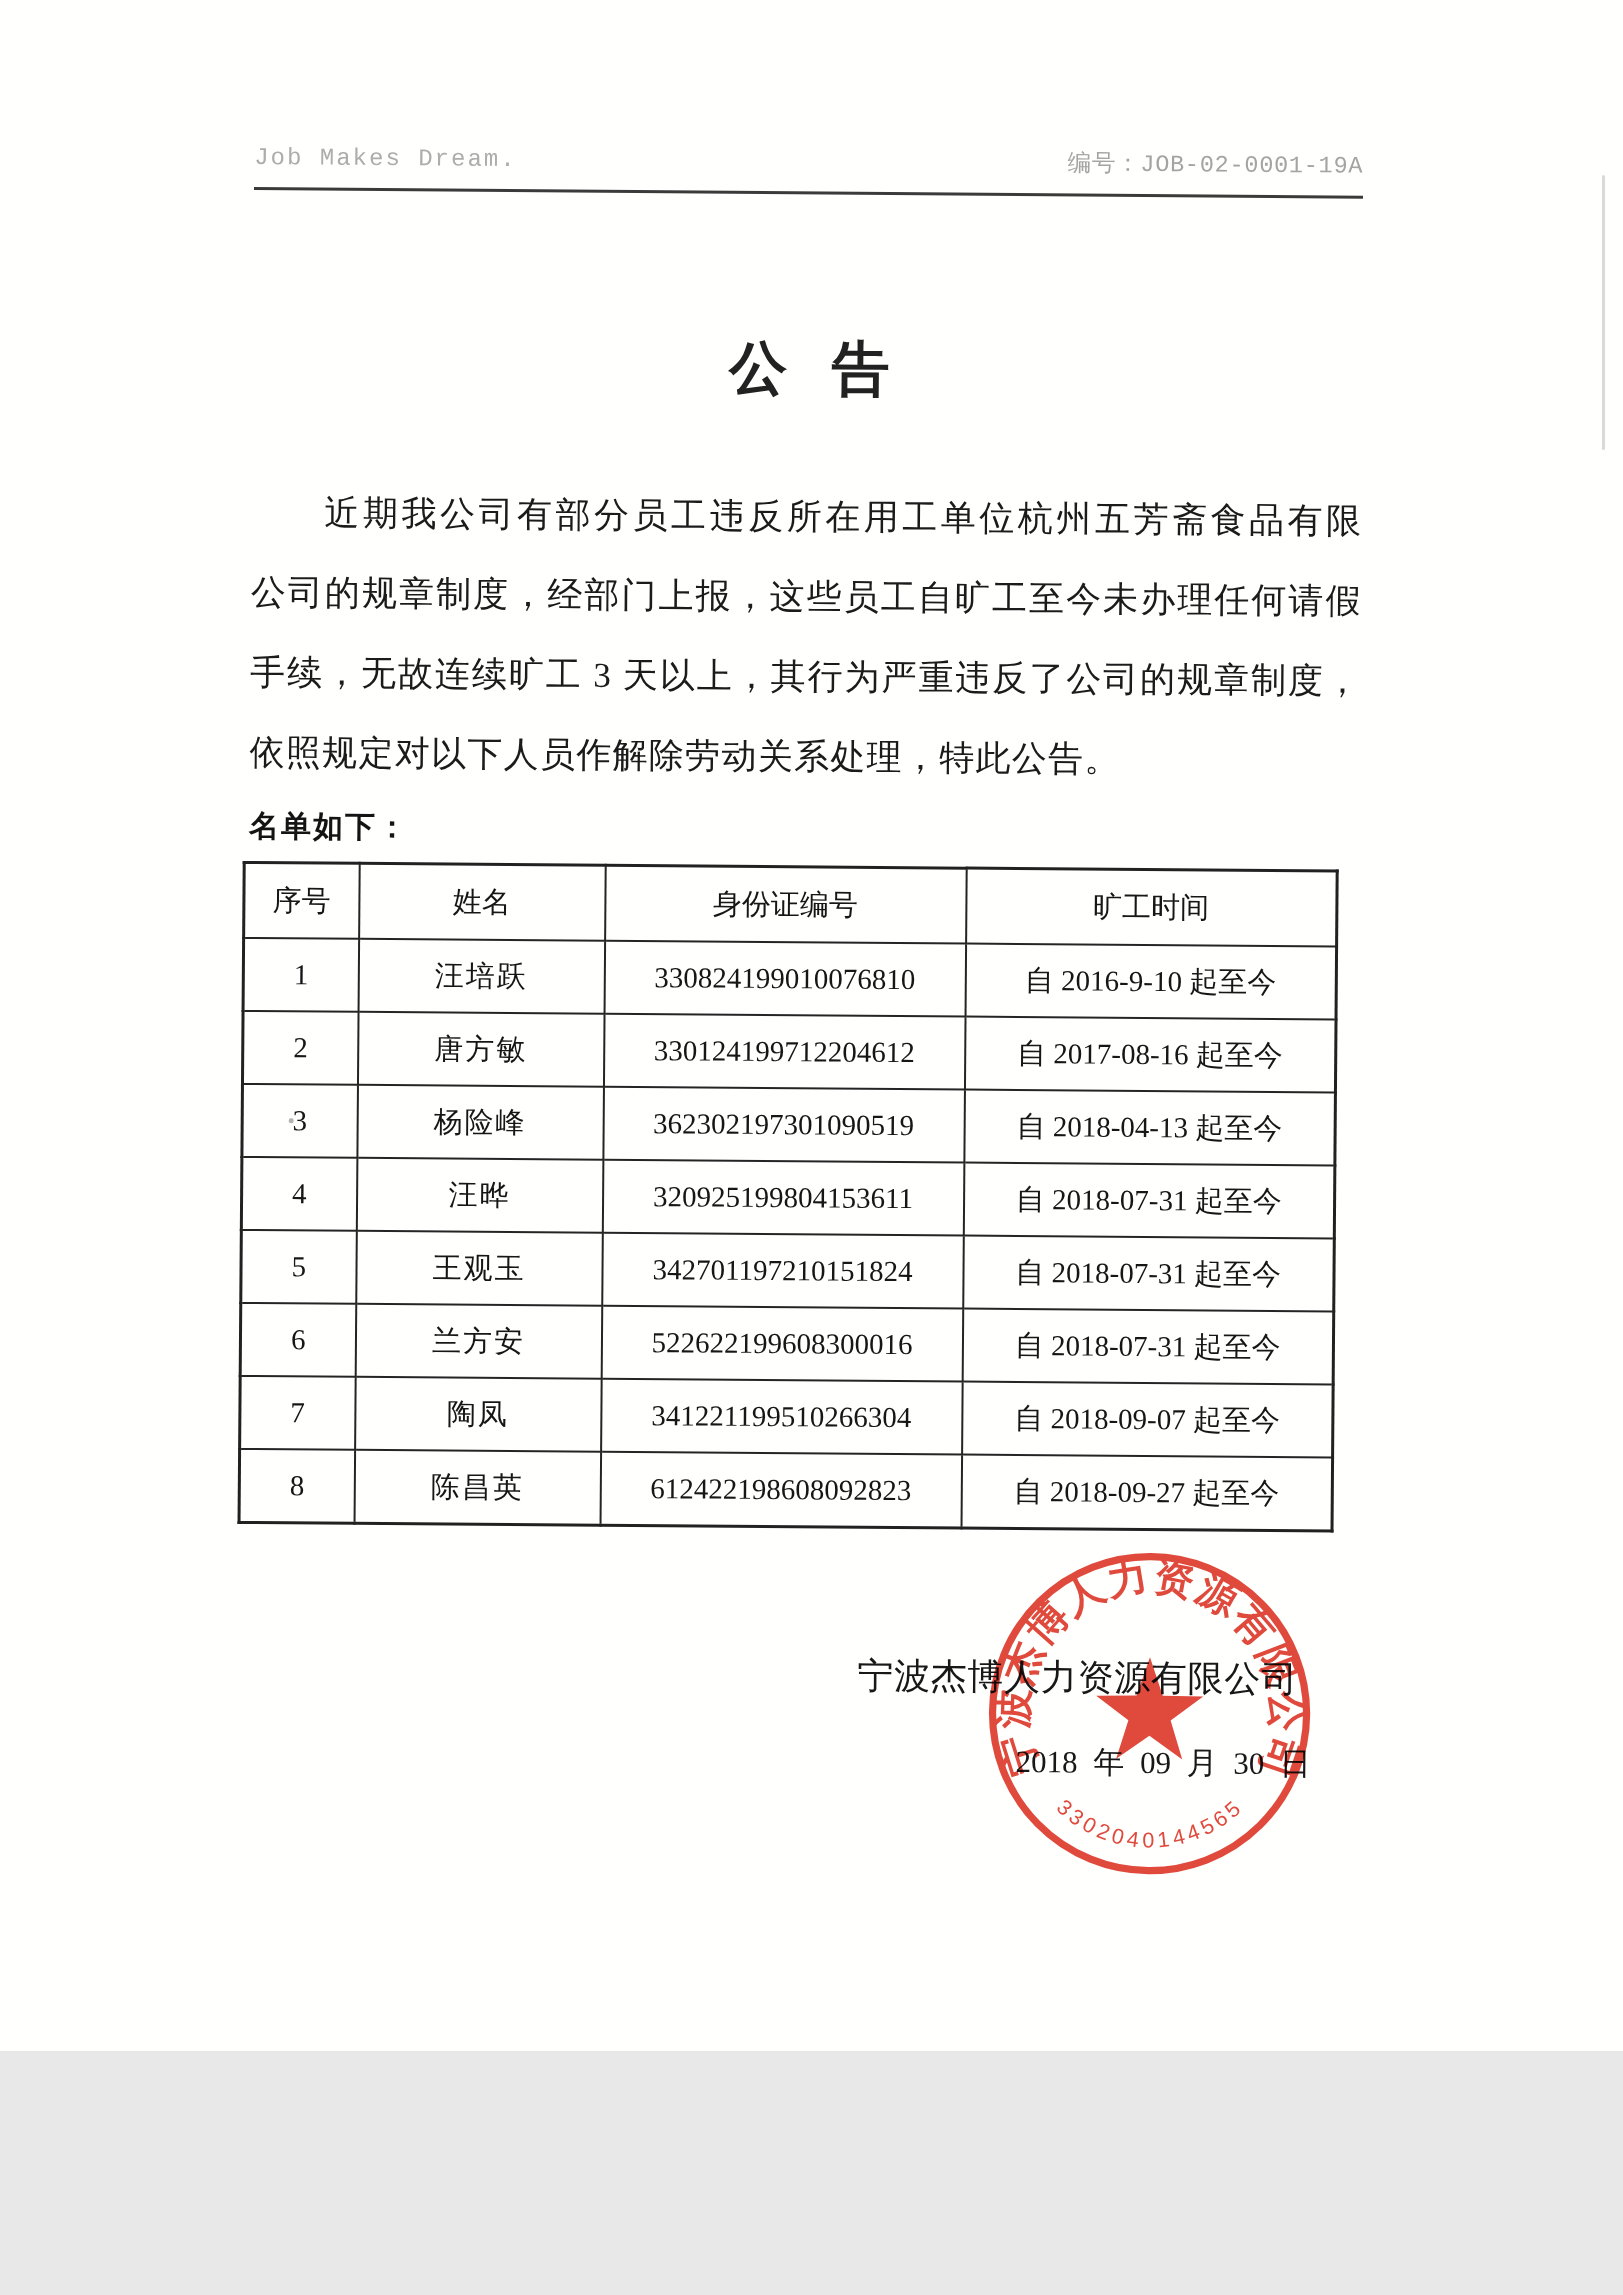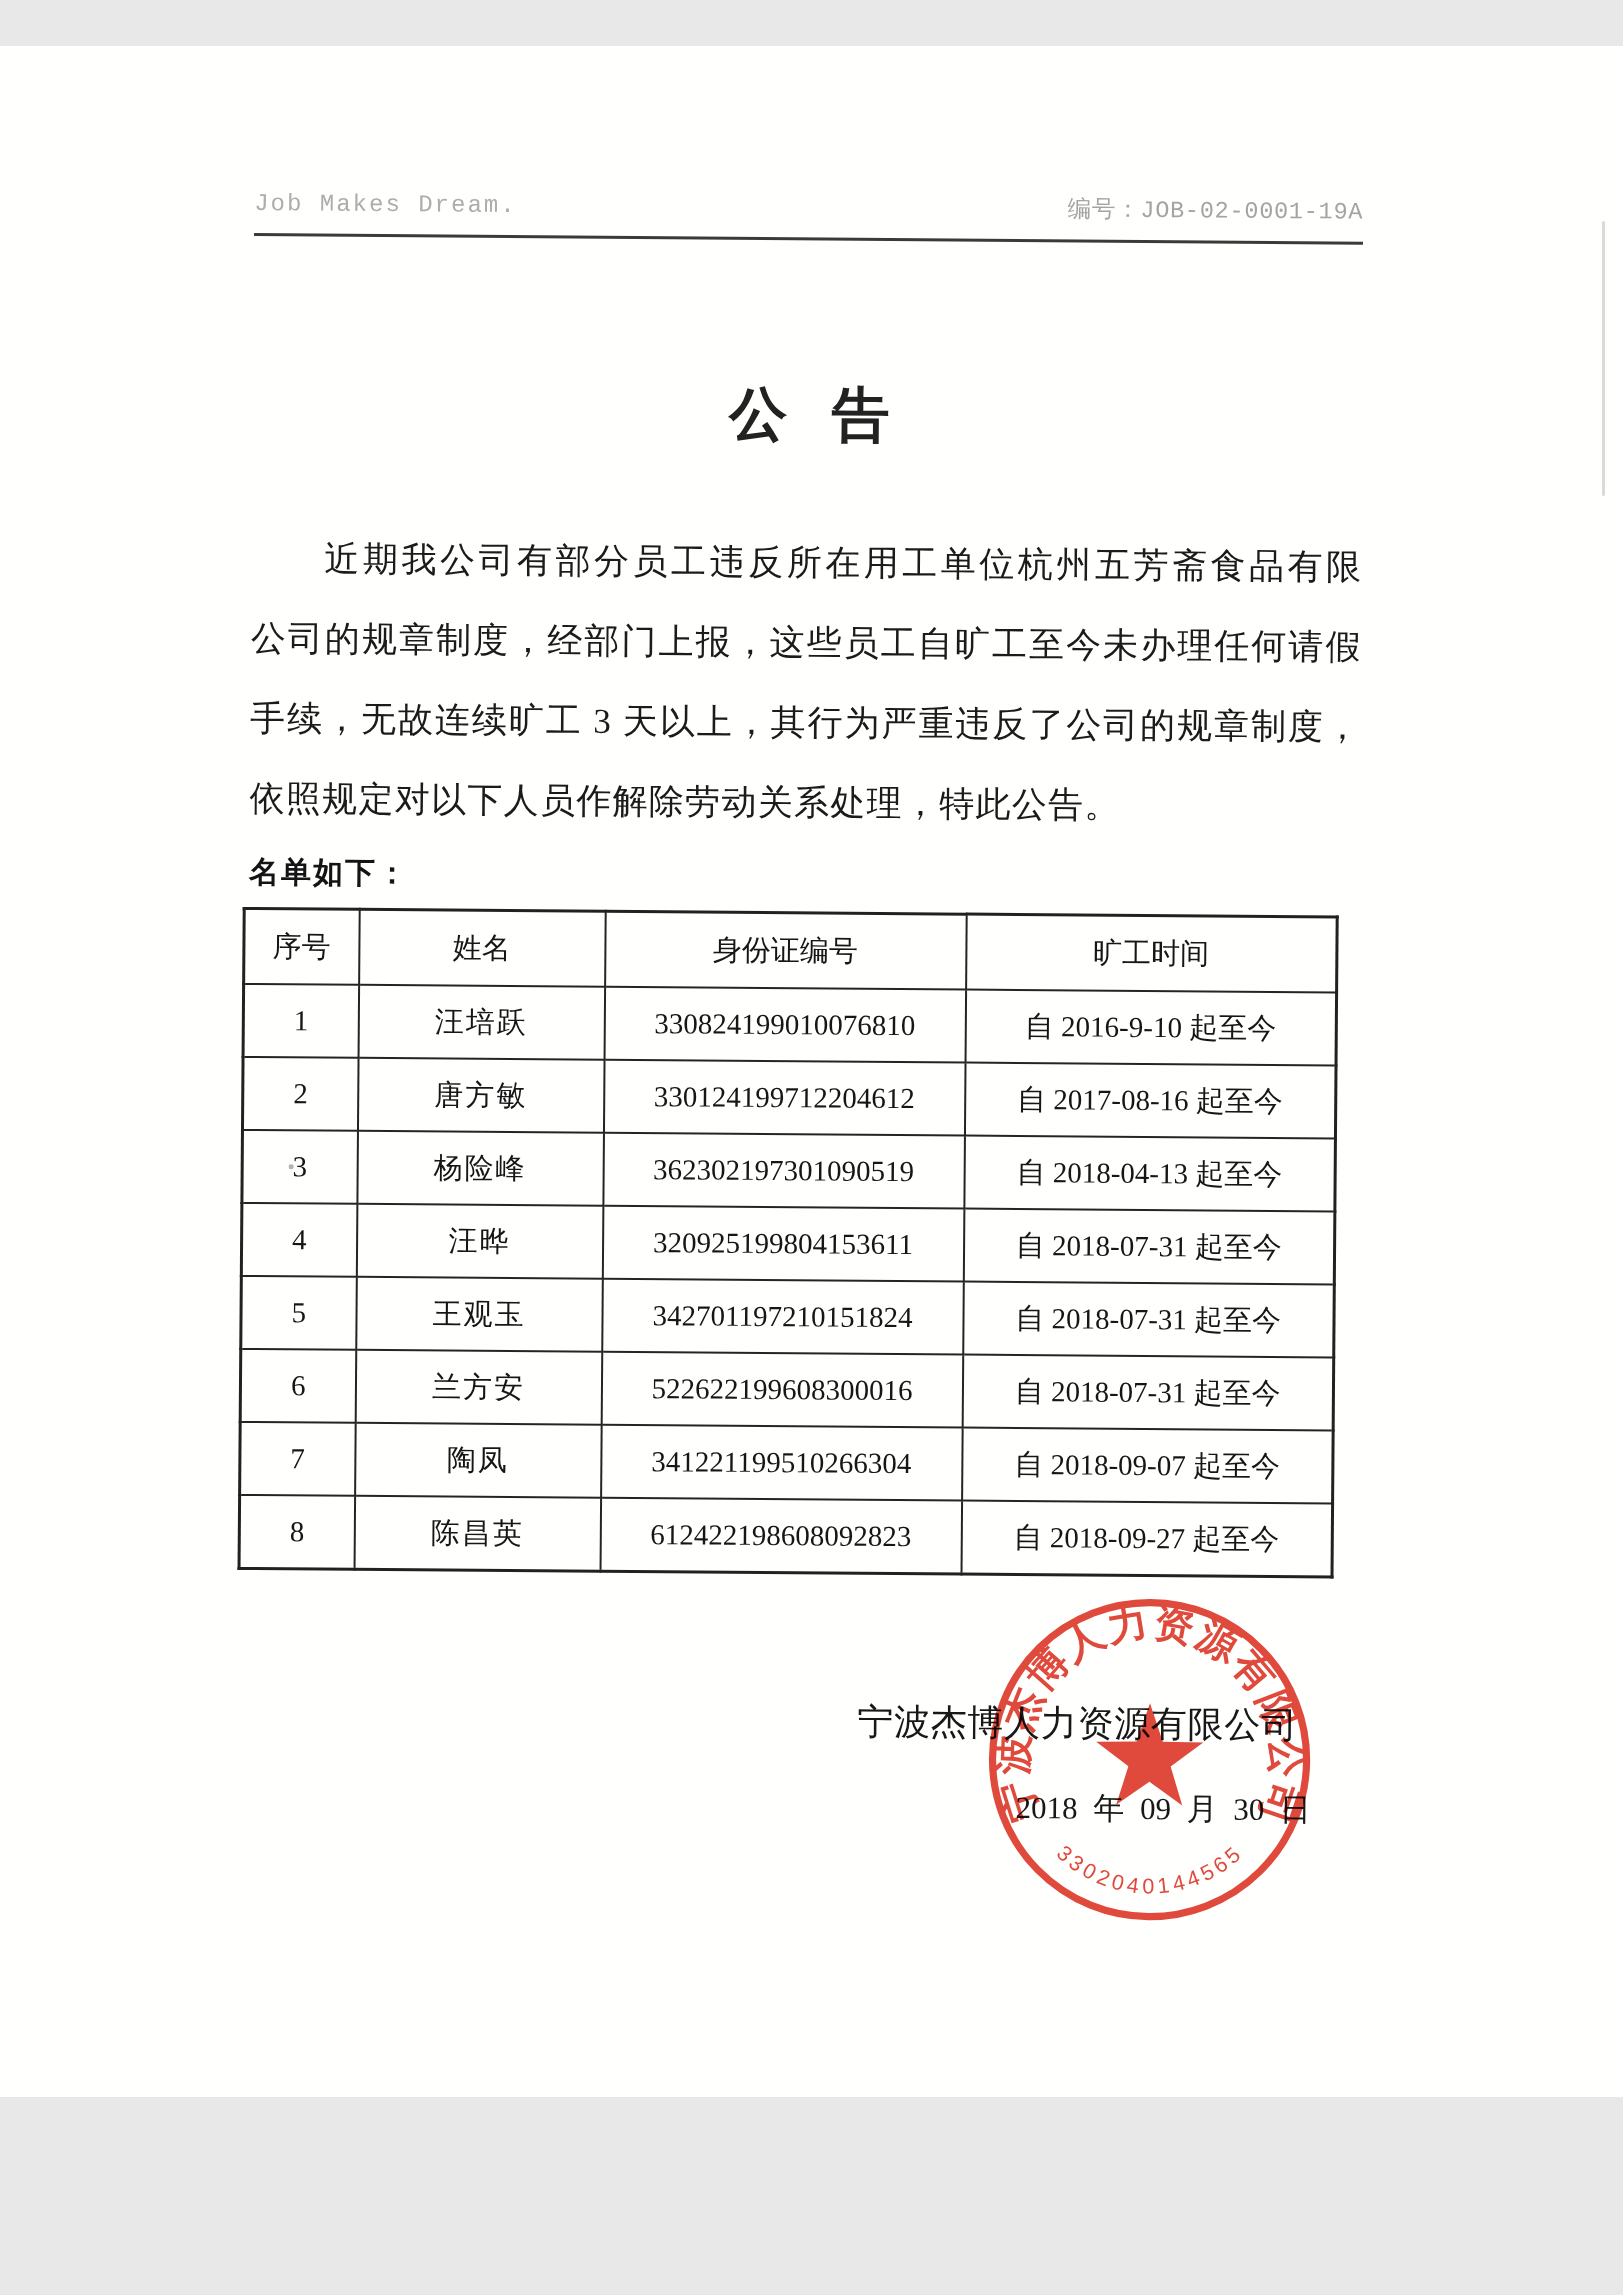--- a/index.html
+++ b/index.html
@@ -1,21 +1,20 @@
 <!DOCTYPE html>
 <html style="font-size:10.5px"><head>
 <meta charset="utf-8">
 <style>
   html,body { margin:0; padding:0; background:#e8e8e8; }
   .page {
     position:relative; width:1623px; height:2051px;
     background:#fffffe; overflow:hidden;
     font-family:"Liberation Serif","DejaVu Serif",serif;
     color:#1e1e1e;
-    margin-top:46px;
   }
   .sheet { position:absolute; inset:0; transform:rotate(0.45deg); transform-origin:254px 190px; }
 
   
   .letterhead {
     position:absolute; top:140px; left:254px; width:1109px;
     display:flex; justify-content:space-between; align-items:baseline;
     font-family:"Liberation Mono","DejaVu Sans Mono",monospace;
   }
   .slogan   { font-size:24px; letter-spacing:2px; color:#adadad; }

